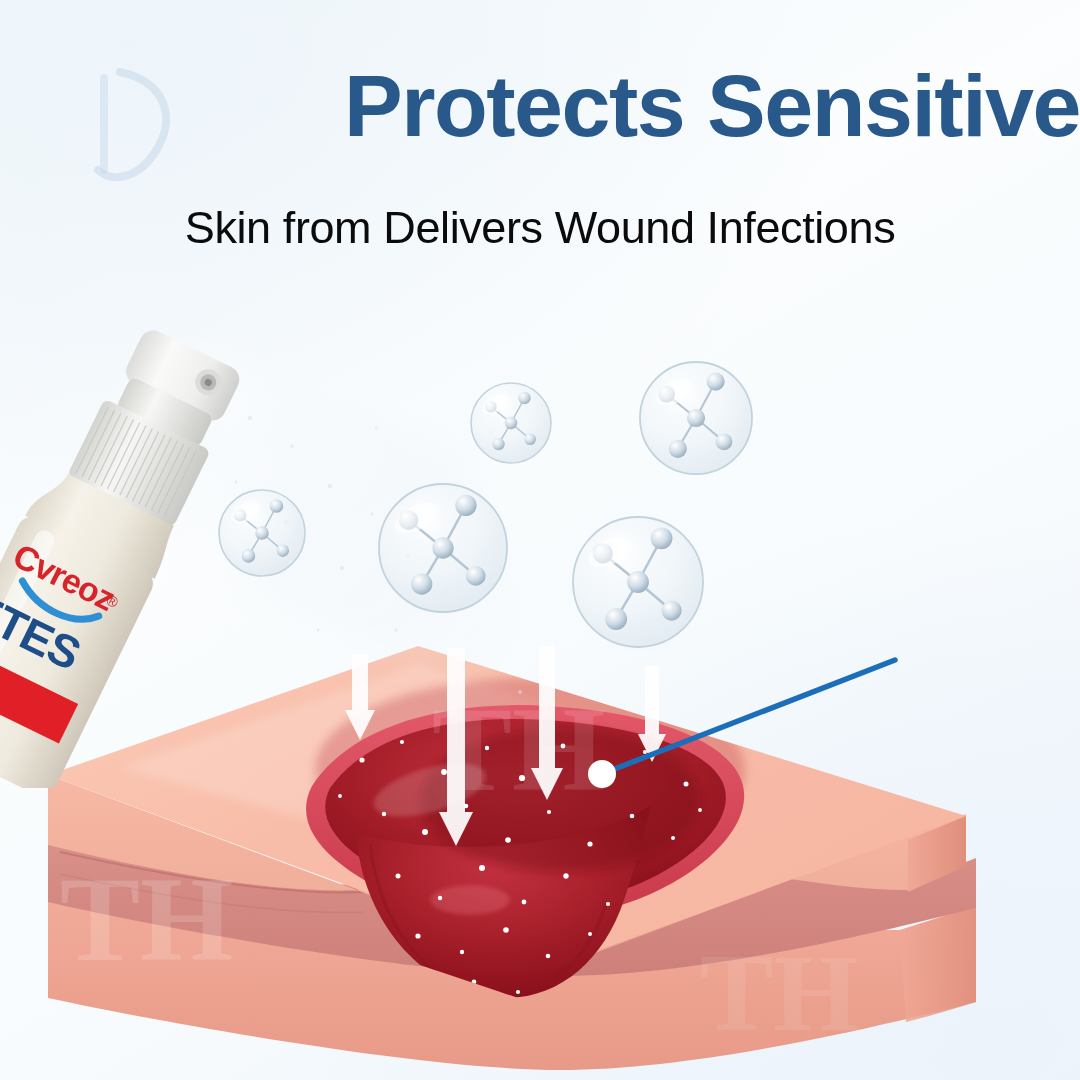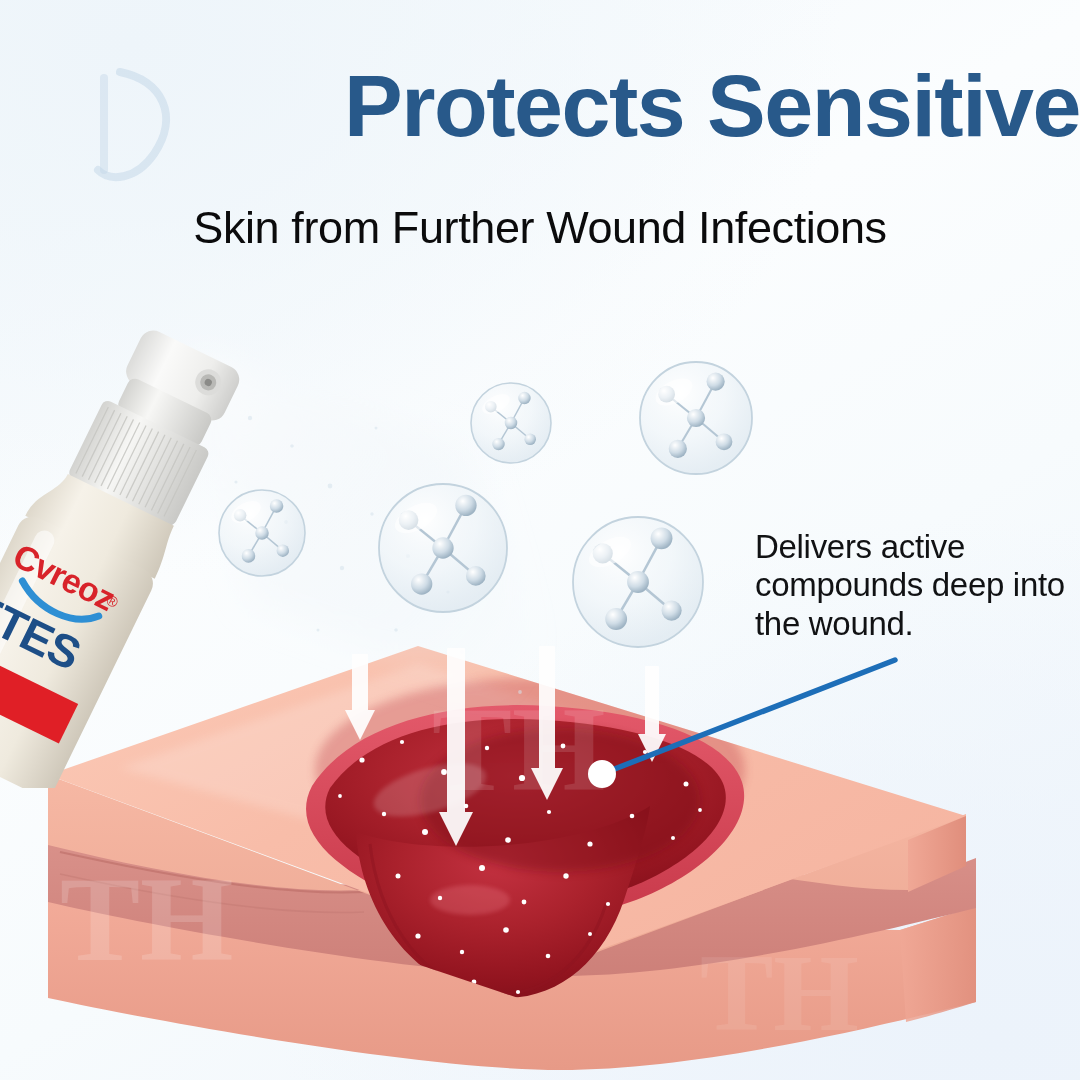--- a/index.html
+++ b/index.html
@@ -394,17 +394,16 @@
     <line x1="895" y1="660" x2="612" y2="770" stroke="#1d6eb8" stroke-width="5.5" stroke-linecap="round"></line>
     <circle cx="602" cy="774" r="14" fill="#ffffff"></circle>
   </svg>
 
   <svg class="head-wm" viewBox="0 0 120 130">
     <path d="M 36,14 C 78,22 96,58 70,96 C 52,122 26,124 14,112" fill="none" stroke="#6f9bc4" stroke-width="8" stroke-linecap="round" opacity=".55"></path>
     <path d="M 20,20 L 20,112" stroke="#6f9bc4" stroke-width="8" stroke-linecap="round" opacity=".45"></path>
   </svg>
 
   <div class="headline">Protects Sensitive</div>
-  <div class="subhead">Skin from Further Wound Infections</div>
-
-  <div class="annot">Delivers active compounds deep into the wound.</div>
+  <div class="subhead">Skin from Delivers Wound Infections</div>
+
 
 </div>
 
 </body></html>

